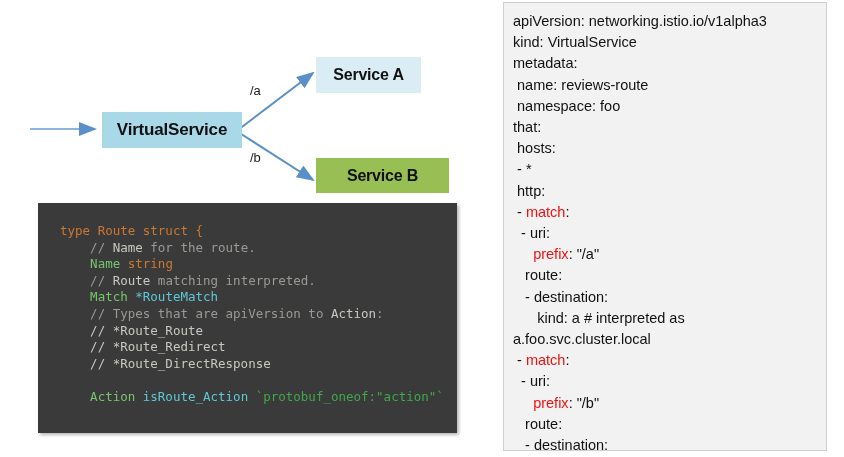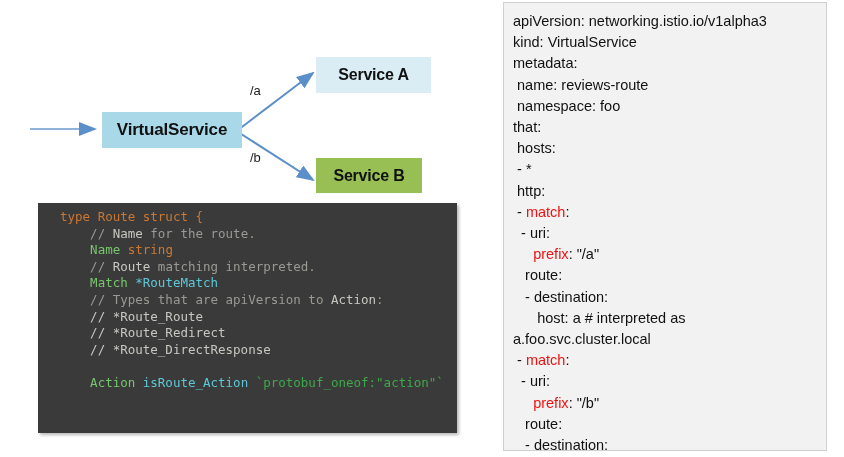--- a/index.html
+++ b/index.html
@@ -34,27 +34,27 @@
   }
 
   #node-virtualservice {
     left: 102px; top: 112px;
     width: 140px; height: 36px;
     background: #a9d8e8;
     font-size: 17px;
   }
   #node-service-a {
     left: 316px; top: 57px;
-    width: 115px; height: 36px;
+    width: 105px; height: 36px;
     background: #daedf5;
     font-size: 16px;
   }
   #node-service-b {
     left: 316px; top: 158px;
-    width: 106px; height: 35px;
+    width: 133px; height: 35px;
     background: #97bf53;
     font-size: 16px;
   }
 
   #diagram-svg {
     position: absolute;
     left: 0; top: 0;
     width: 490px; height: 457px;
     pointer-events: none;
   }
@@ -68,21 +68,21 @@
   #edge-label-a { left: 250px; top: 83px; }
   #edge-label-b { left: 250px; top: 150px; }
 
   
   #code-panel {
     position: absolute;
     left: 38px; top: 203px;
     width: 419px; height: 230px;
     background: #3a3a3a;
     box-sizing: border-box;
-    padding: 6px 0 0 22px;
+    padding: 20px 0 0 22px;
     box-shadow: 2px 2px 3px rgba(0,0,0,0.28);
     overflow: hidden;
   }
   .code-line {
     font-family: "DejaVu Sans Mono", monospace;
     font-size: 12.5px;
     line-height: 16.6px;
     white-space: pre;
     color: #d4d4d4;
   }
@@ -167,20 +167,20 @@
     <div class="yaml-line"><span> namespace: foo</span></div>
     <div class="yaml-line"><span>that:</span></div>
     <div class="yaml-line"><span> hosts:</span></div>
     <div class="yaml-line"><span> - *</span></div>
     <div class="yaml-line"><span> http:</span></div>
     <div class="yaml-line"><span> - </span><span class="yaml-key-red">match</span><span>:</span></div>
     <div class="yaml-line"><span>  - uri:</span></div>
     <div class="yaml-line"><span>     </span><span class="yaml-key-red">prefix</span><span>: "/a"</span></div>
     <div class="yaml-line"><span>   route:</span></div>
     <div class="yaml-line"><span>   - destination:</span></div>
-    <div class="yaml-line"><span>      host: a # interpreted as</span></div>
+    <div class="yaml-line"><span>      kind: a # interpreted as</span></div>
     <div class="yaml-line"><span>a.foo.svc.cluster.local</span></div>
     <div class="yaml-line"><span> - </span><span class="yaml-key-red">match</span><span>:</span></div>
     <div class="yaml-line"><span>  - uri:</span></div>
     <div class="yaml-line"><span>     </span><span class="yaml-key-red">prefix</span><span>: "/b"</span></div>
     <div class="yaml-line"><span>   route:</span></div>
     <div class="yaml-line"><span>   - destination:</span></div>
   </div>
 
 </body></html>

